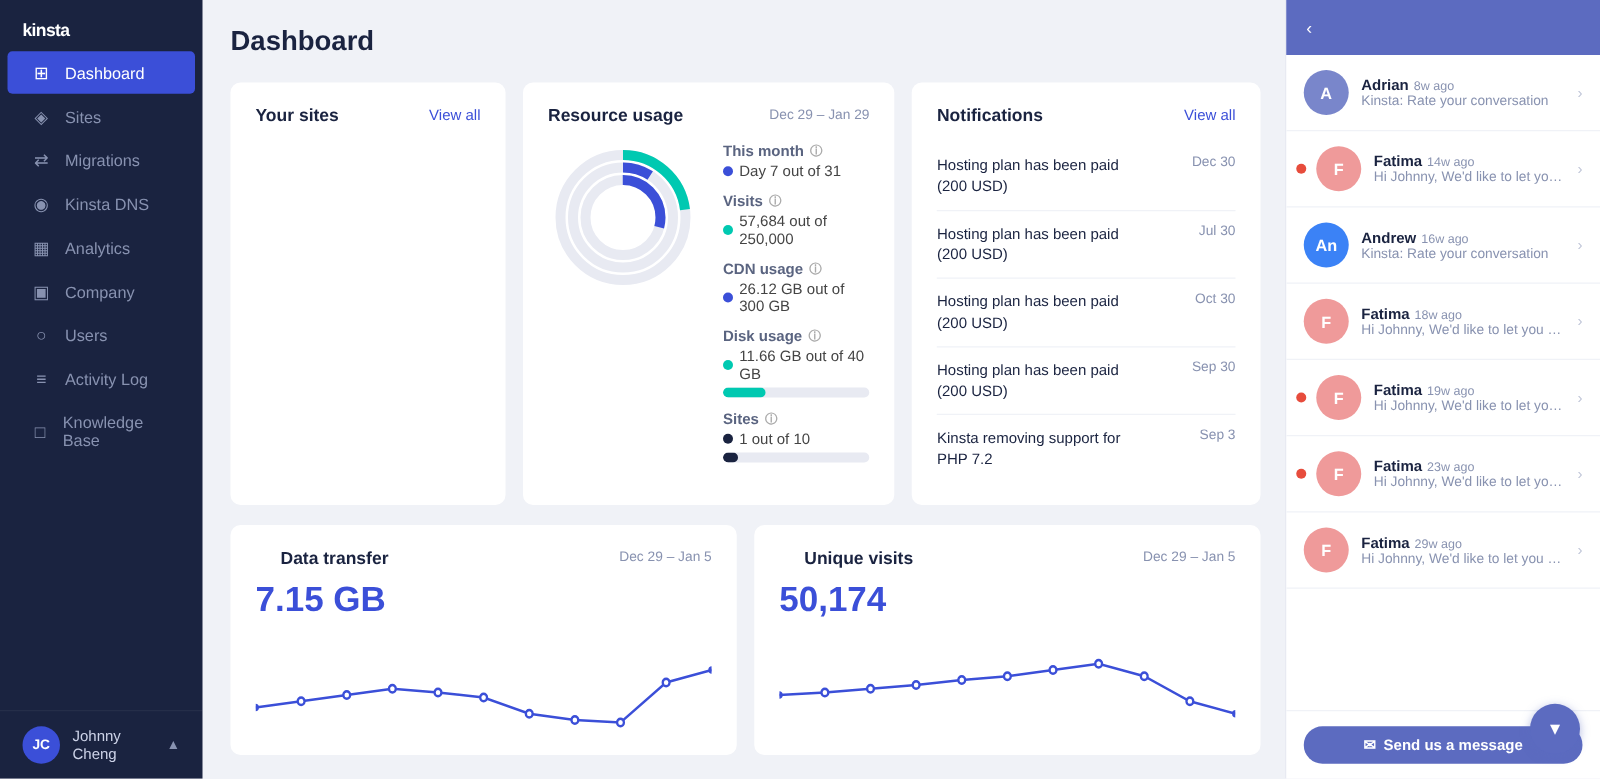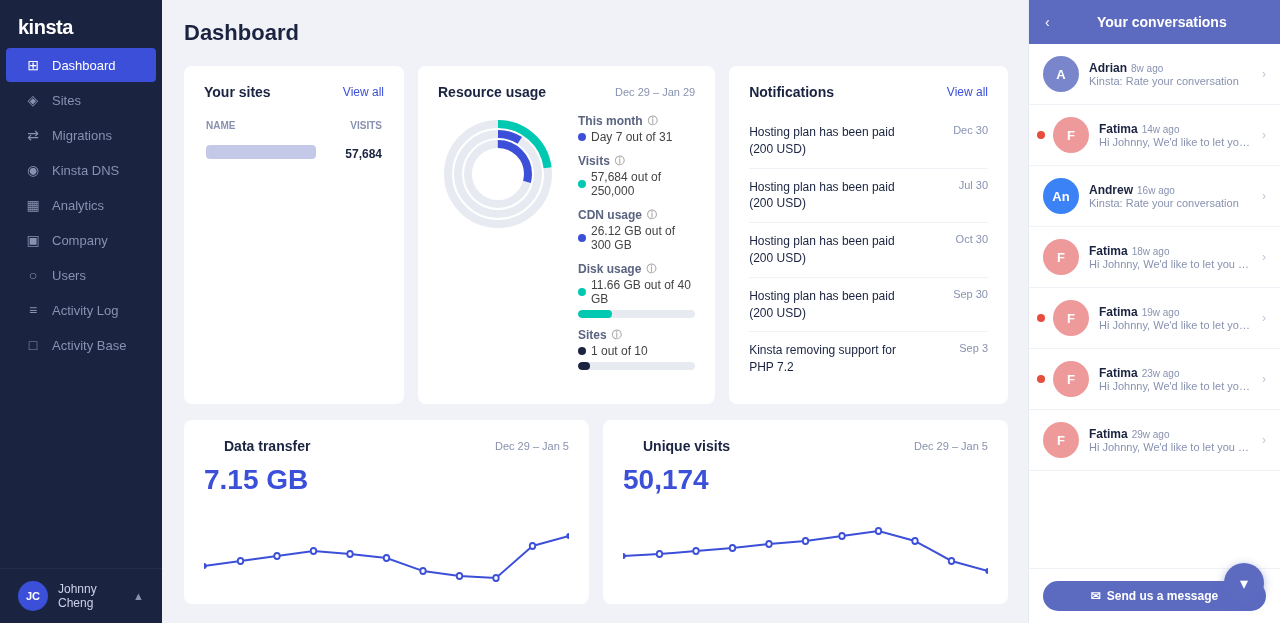--- a/index.html
+++ b/index.html
@@ -15,21 +15,21 @@
       flex-shrink: 0;
       height: 623px;
     }
     .sidebar-logo {
       padding: 16px 18px 8px;
       display: flex;
       align-items: center;
       gap: 8px;
     }
     .logo-text {
-      font-size: 20px;
+      font-size: 14px;
       font-weight: 700;
       color: #fff;
       letter-spacing: -0.5px;
     }
     .sidebar-company {
       padding: 2px 18px 12px;
       display: flex;
       align-items: center;
       justify-content: space-between;
     }
@@ -270,54 +270,40 @@
     <div class="nav-item">
       <span class="nav-icon">○</span>
       <span>Users</span>
     </div>
     <div class="nav-item">
       <span class="nav-icon">≡</span>
       <span>Activity Log</span>
     </div>
     <div class="nav-item">
       <span class="nav-icon">□</span>
-      <span>Activity Base</span>
+      <span>Knowledge Base</span>
     </div>
   </div>
   <div class="sidebar-footer">
     <div class="avatar-small">JC</div>
     <span class="footer-name">Johnny Cheng</span>
     <span class="chevron-up">▲</span>
   </div>
 </nav>
 
 <main class="main">
   <h1 class="page-title">Dashboard</h1>
 
   <div class="cards-row">
 
     <div class="card sites-card">
       <div class="card-header">
         <span class="card-title">Your sites</span>
         <a class="view-all">View all</a>
       </div>
-      <table class="sites-table">
-        <thead>
-          <tr>
-            <th>NAME</th>
-            <th>VISITS</th>
-          </tr>
-        </thead>
-        <tbody>
-          <tr>
-            <td><span class="site-name-blur"></span></td>
-            <td>57,684</td>
-          </tr>
-        </tbody>
-      </table>
     </div>
 
     <div class="card resource-card">
       <div class="card-header">
         <span class="card-title">Resource usage</span>
         <span class="date-range">Dec 29 – Jan 29</span>
       </div>
       <div class="resource-content">
 
         <div class="donut-container">
@@ -478,21 +464,20 @@
           <circle cx="400" cy="65" r="3" fill="#3b4fd8"></circle>
         </svg>
       </div>
     </div>
   </div>
 </main>
 
 <div class="conversations-panel">
   <div class="conv-header">
     <span class="conv-back">‹</span>
-    <span class="conv-title">Your conversations</span>
   </div>
   <div class="conv-list">
 
     <div class="conv-item">
       <div class="conv-avatar" style="background:#7986cb;">A</div>
       <div class="conv-info">
         <div style="display:flex;gap:4px;align-items:baseline;">
           <span class="conv-name">Adrian</span>
           <span class="conv-time">8w ago</span>
         </div>

